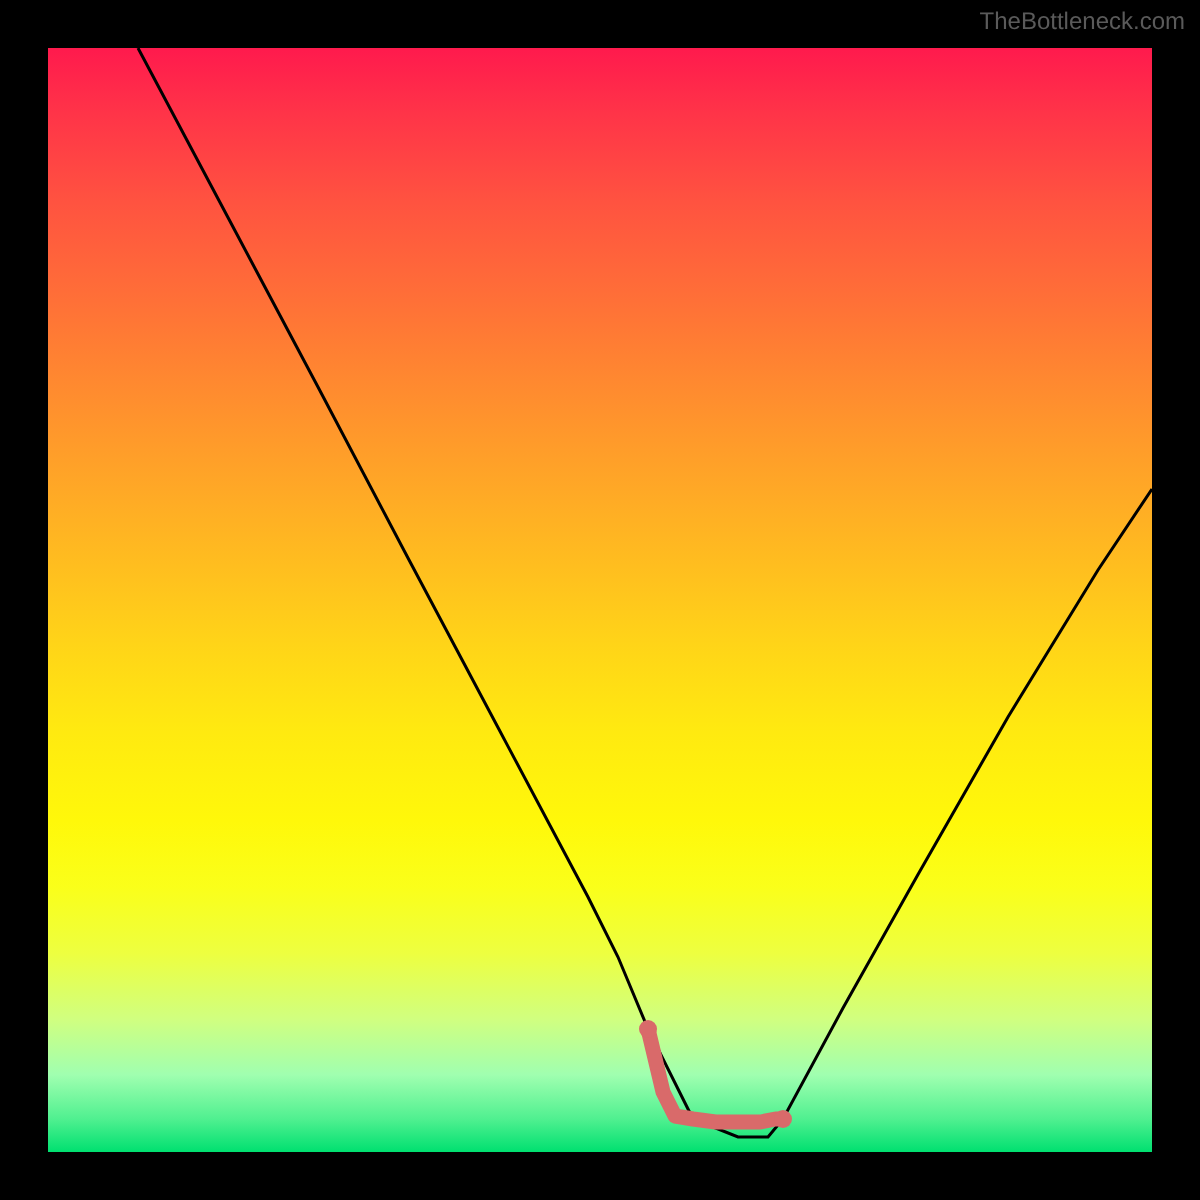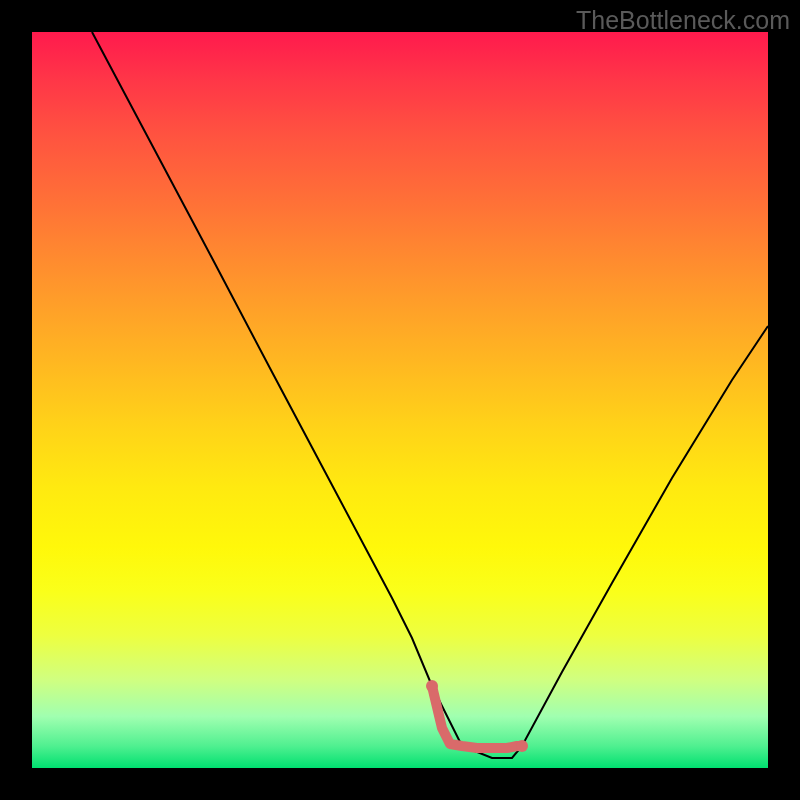--- a/index.html
+++ b/index.html
@@ -9,21 +9,21 @@
     background: #000;
     position: relative;
     overflow: hidden;
     font-family: Arial, sans-serif;
   }
   .watermark {
     position: absolute;
     top: 6px;
     right: 10px;
     color: #5a5a5a;
-    font-size: 25px;
+    font-size: 16px;
     font-weight: 500;
     z-index: 10;
   }
   .plot-area {
     position: absolute;
     left: 32px;
     top: 32px;
     width: 736px;
     height: 736px;
   }

